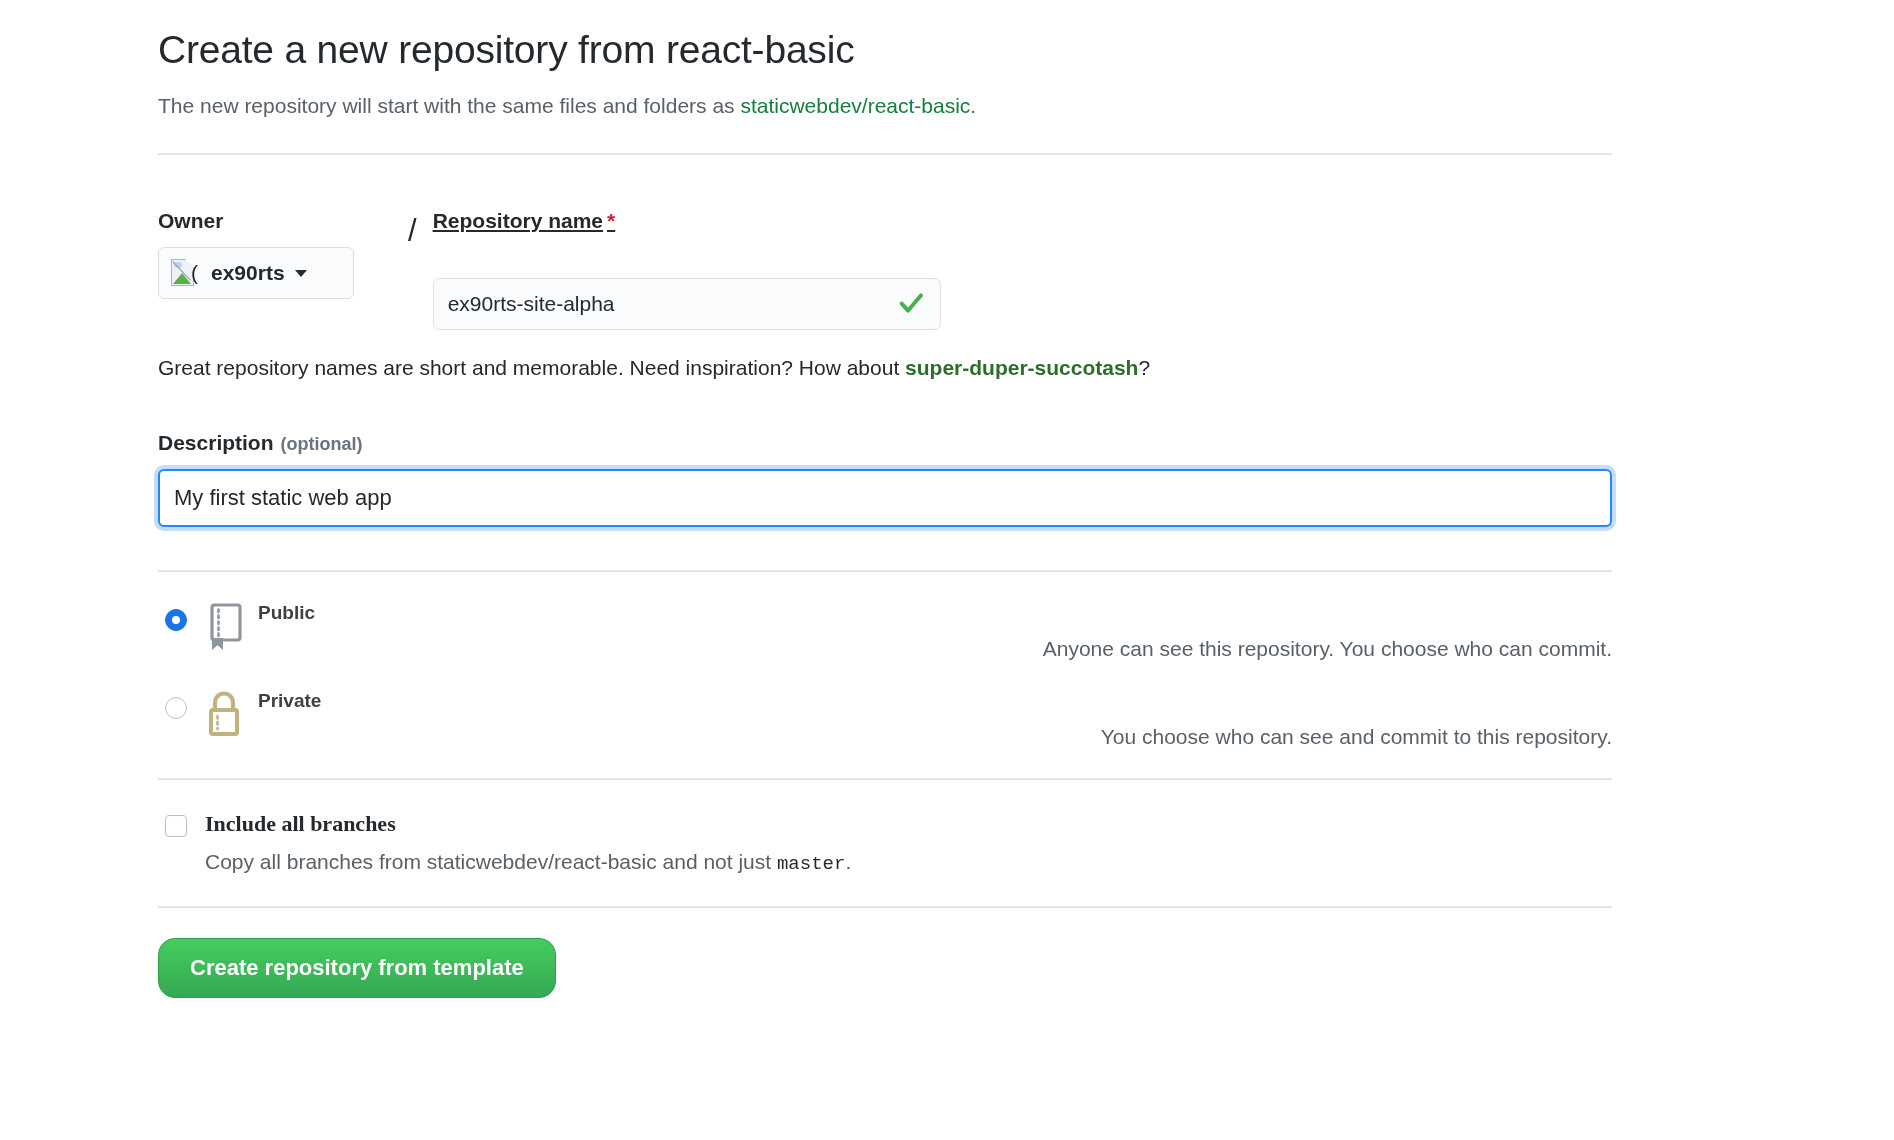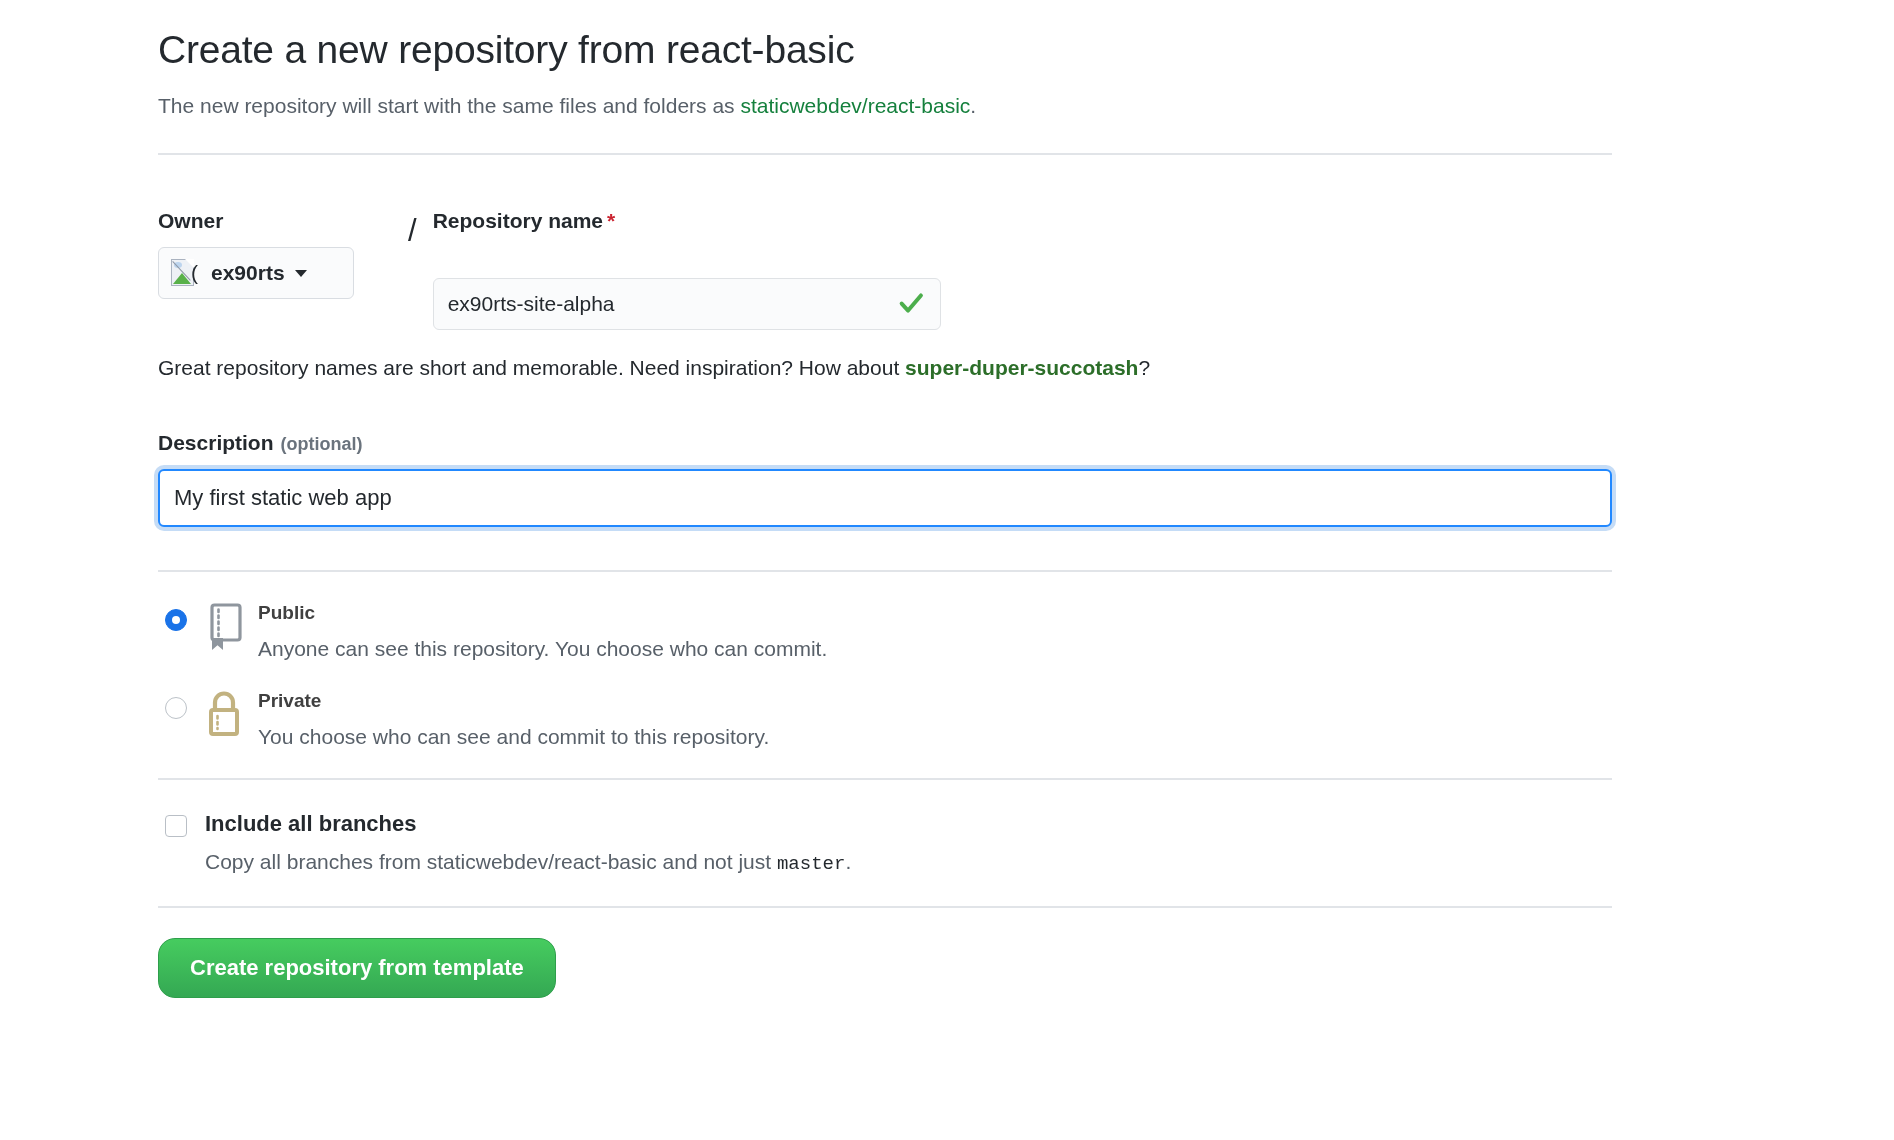--- a/index.html
+++ b/index.html
@@ -54,21 +54,21 @@
   }
   .hr-top { margin-top: 33px; }
 
   
   .form-row {
     display: flex;
     align-items: flex-start;
     margin-top: 52px;
   }
   .field-owner { width: 234px; }
-  .field-name  { flex: 1; }
+  .field-name  { flex: 1; text-decoration: underline; }
 
   .field-label {
     font-size: 21px;
     font-weight: bold;
     color: #24292e;
     line-height: 1.3;
     margin-bottom: 13px;
     display: block;
   }
   .req-asterisk {
@@ -271,20 +271,21 @@
     font-size: 19px;
     font-weight: bold;
     color: #404040;
     line-height: 1.25;
   }
   .vis-desc {
     font-size: 21px;
     color: #586069;
     line-height: 1.45;
     margin-top: 9px;
+    text-align: right;
   }
 
   .hr-vis { margin-top: 25px; }
 
   
   .branch-block {
     margin-top: 30px;
     display: flex;
     align-items: flex-start;
   }
@@ -295,20 +296,21 @@
     border-radius: 4px;
     background: #ffffff;
     margin: 5px 18px 0 7px;
     flex: 0 0 auto;
   }
   .branch-title {
     font-size: 22px;
     font-weight: bold;
     color: #24292e;
     line-height: 1.25;
+    font-family: Liberation Serif, serif;
   }
   .branch-desc {
     font-size: 21px;
     color: #586069;
     line-height: 1.45;
     margin-top: 10px;
   }
   .mono {
     font-family: "Liberation Mono", monospace;
     font-size: 19px;

